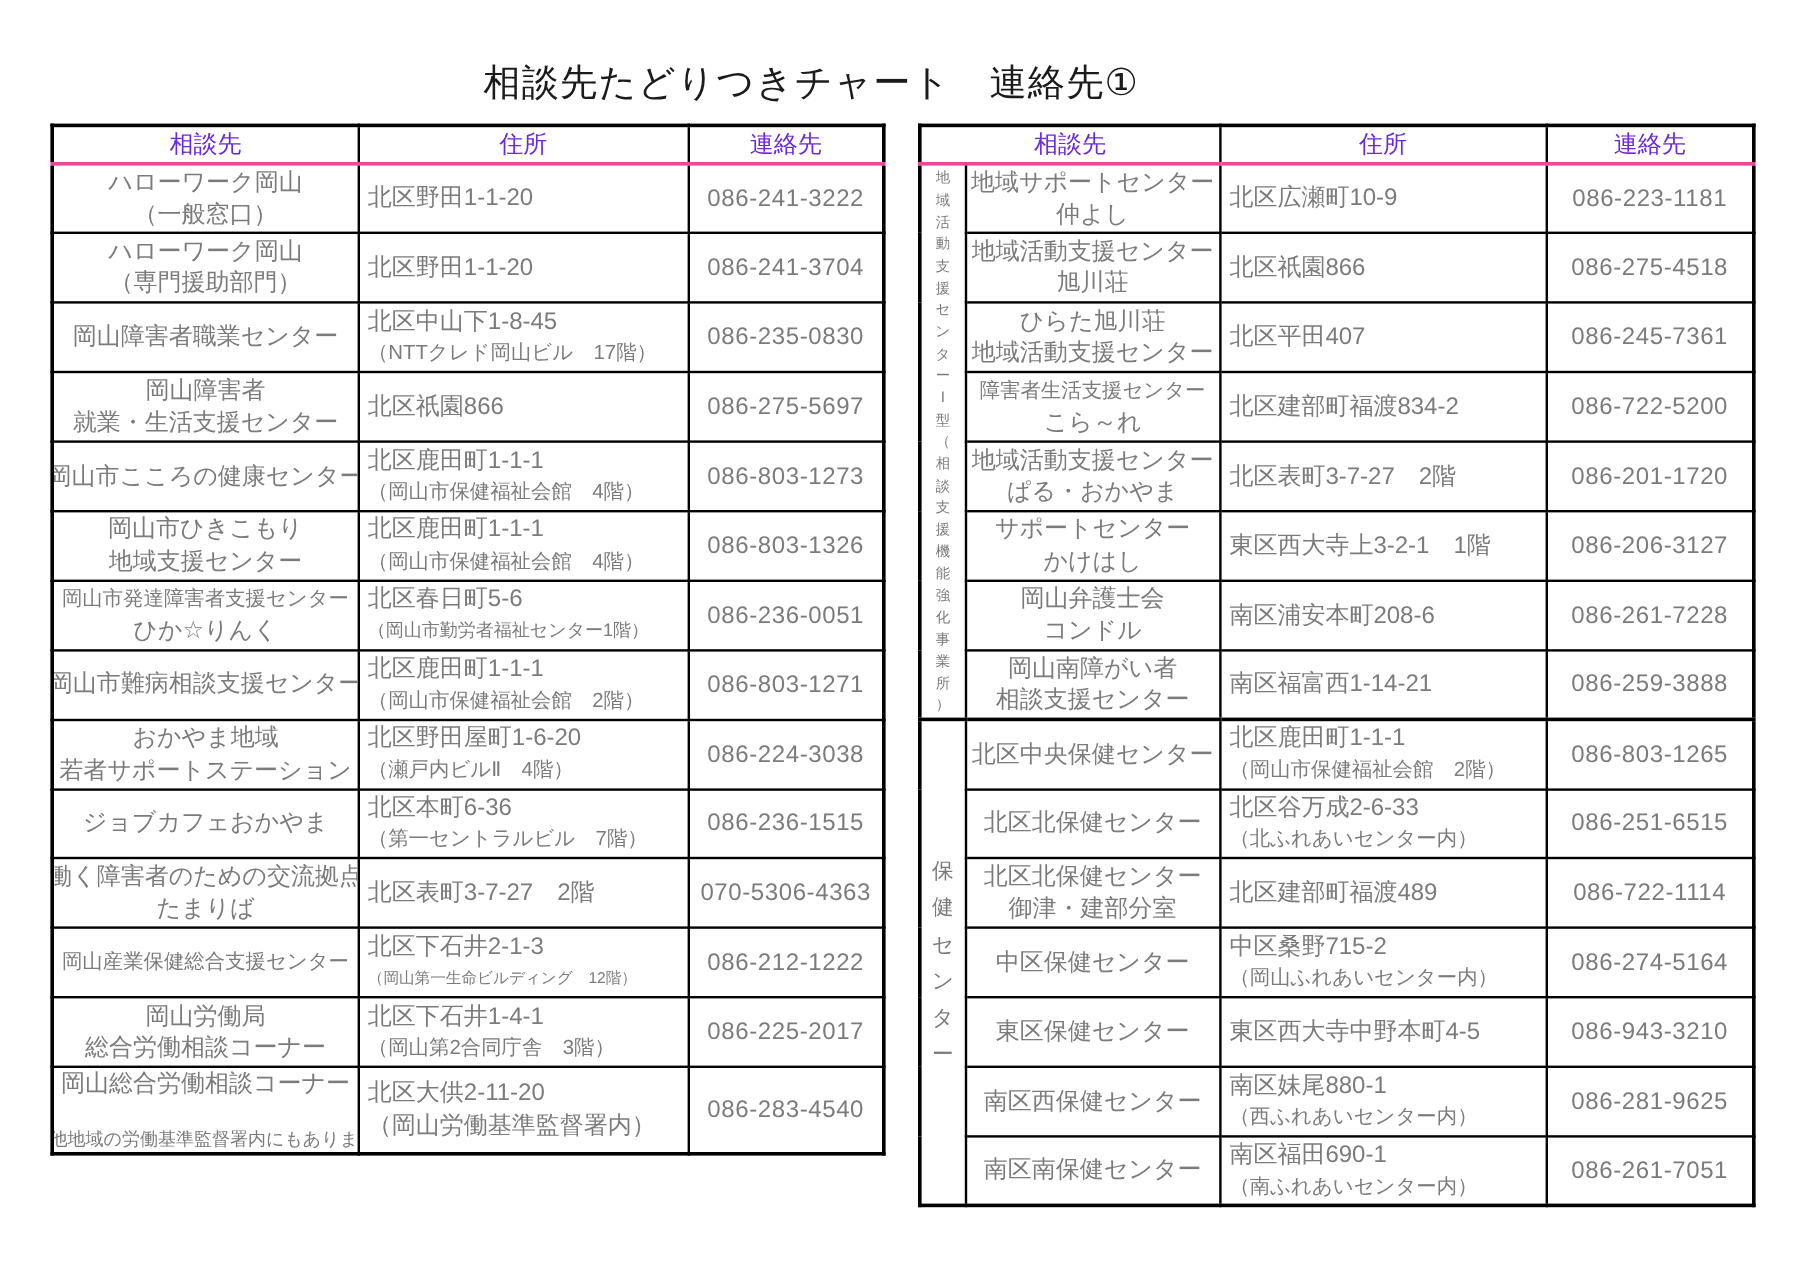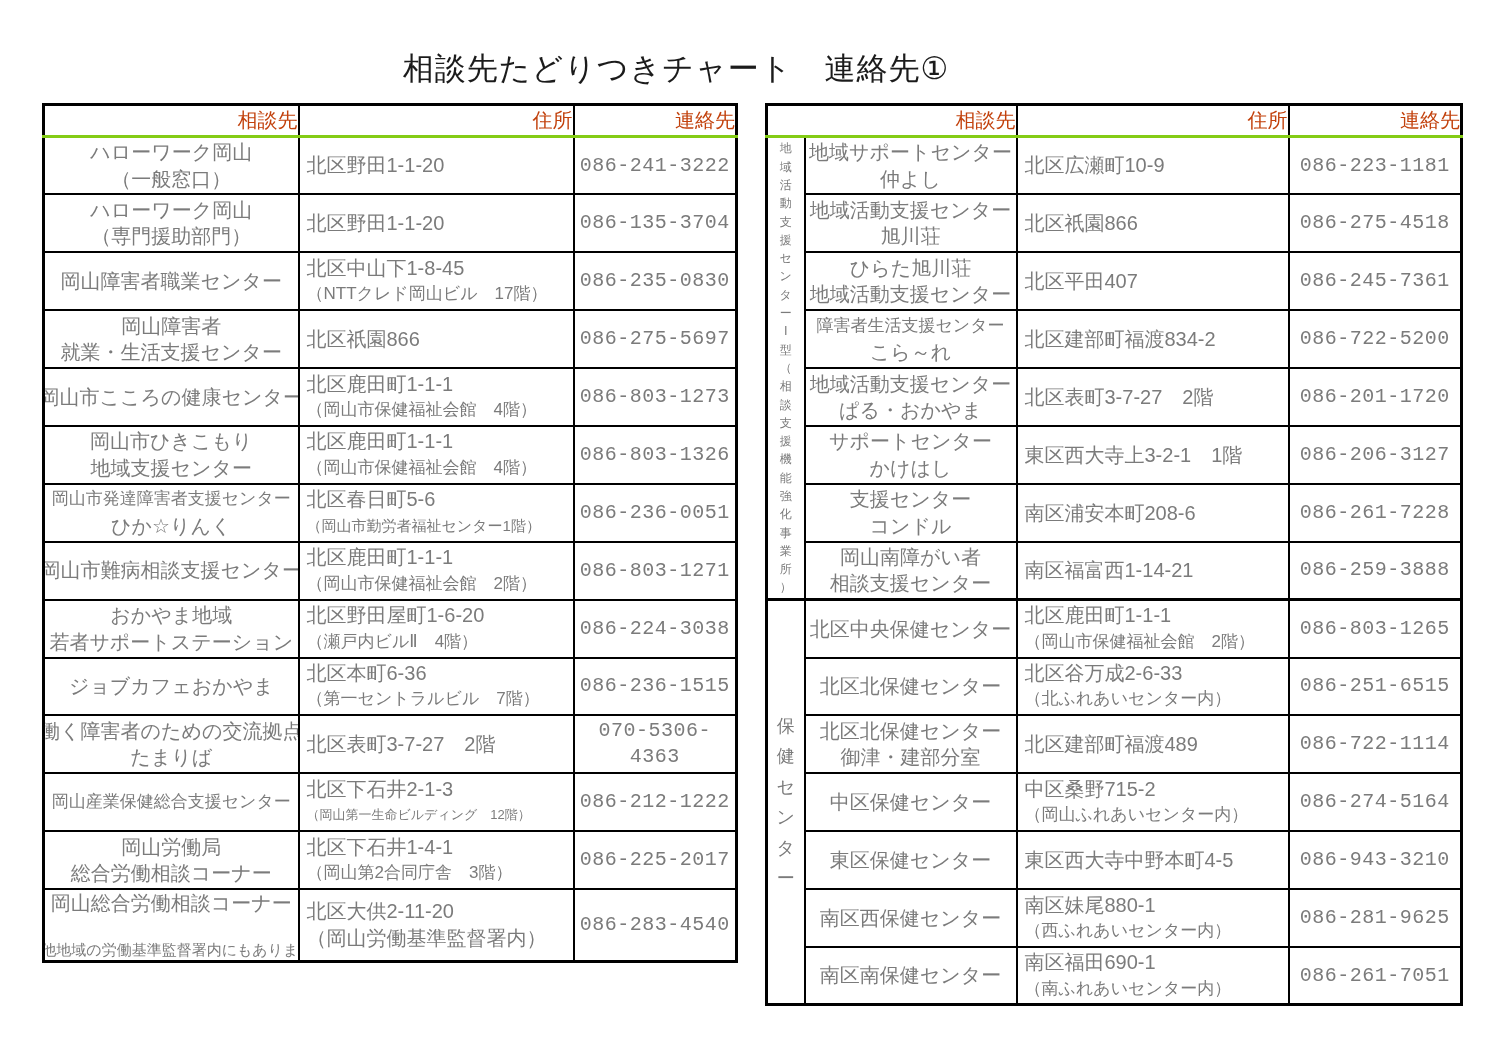--- a/index.html
+++ b/index.html
@@ -12,32 +12,32 @@
     font-size:31px;color:#1b1b1b;letter-spacing:1px;
   }
   table.contact{
     position:absolute;top:103px;border-collapse:collapse;table-layout:fixed;
     background:#fff;border:3px solid #000;
   }
   #left-table{left:42px;width:693px;}
   #right-table{left:765px;width:695px;}
   th,td{border:2px solid #000;padding:0;overflow:hidden;}
   thead th{
-    height:29px;font-size:20px;font-weight:normal;color:#c2410c;
-    text-align:right;border-bottom:3px solid #84cc16;vertical-align:middle;
+    height:29px;font-size:20px;font-weight:normal;color:#6d28d9;
+    text-align:center;border-bottom:3px solid #ec4899;vertical-align:middle;
   }
   tbody tr{height:57.9px;}
   td{vertical-align:middle;color:#7b7b7b;}
   .cell-stack{
     display:flex;flex-direction:column;justify-content:center;
     height:100%;box-sizing:border-box;
   }
   .c-name .cell-stack{align-items:center;text-align:center;}
   .c-addr .cell-stack{align-items:flex-start;text-align:left;padding-left:7px;padding-right:2px;}
-  .c-tel  .cell-stack{align-items:center;text-align:center;font-family:Liberation Mono, monospace;}
+  .c-tel  .cell-stack{align-items:center;text-align:center;}
   .ln{line-height:26.5px;white-space:nowrap;}
   .ln.md{font-size:20px;}
   .ln.sm{font-size:17px;}
   .ln.xs{font-size:15px;text-align:center;}
   .ln.xxs{font-size:13px;}
   .ln.tiny{font-size:15px;line-height:20px;margin-top:23px;}
   .tel-main{font-size:20px;letter-spacing:0.5px;line-height:26px;}
   .tel-note{font-size:12px;line-height:15px;color:#8a8a8a;align-self:flex-end;padding-right:4px;}
   .group-cell{border-right:2px solid #000;}
   .group-cell .vstack{
@@ -92,21 +92,21 @@
             <div class="ln md">（専門援助部門）</div>
           </div>
         </td>
         <td class="c-addr">
           <div class="cell-stack">
             <div class="ln md">北区野田1-1-20</div>
           </div>
         </td>
         <td class="c-tel">
           <div class="cell-stack">
-            <div class="tel-main">086-135-3704</div>
+            <div class="tel-main">086-241-3704</div>
           </div>
         </td>
       </tr>
       <tr>
         <td class="c-name">
           <div class="cell-stack">
             <div class="ln md">岡山障害者職業センター</div>
           </div>
         </td>
         <td class="c-addr">
@@ -475,21 +475,21 @@
         </td>
         <td class="c-tel">
           <div class="cell-stack">
             <div class="tel-main">086-206-3127</div>
           </div>
         </td>
       </tr>
       <tr>
         <td class="c-name">
           <div class="cell-stack">
-            <div class="ln md">支援センター</div>
+            <div class="ln md">岡山弁護士会</div>
             <div class="ln md">コンドル</div>
           </div>
         </td>
         <td class="c-addr">
           <div class="cell-stack">
             <div class="ln md">南区浦安本町208-6</div>
           </div>
         </td>
         <td class="c-tel">
           <div class="cell-stack">

